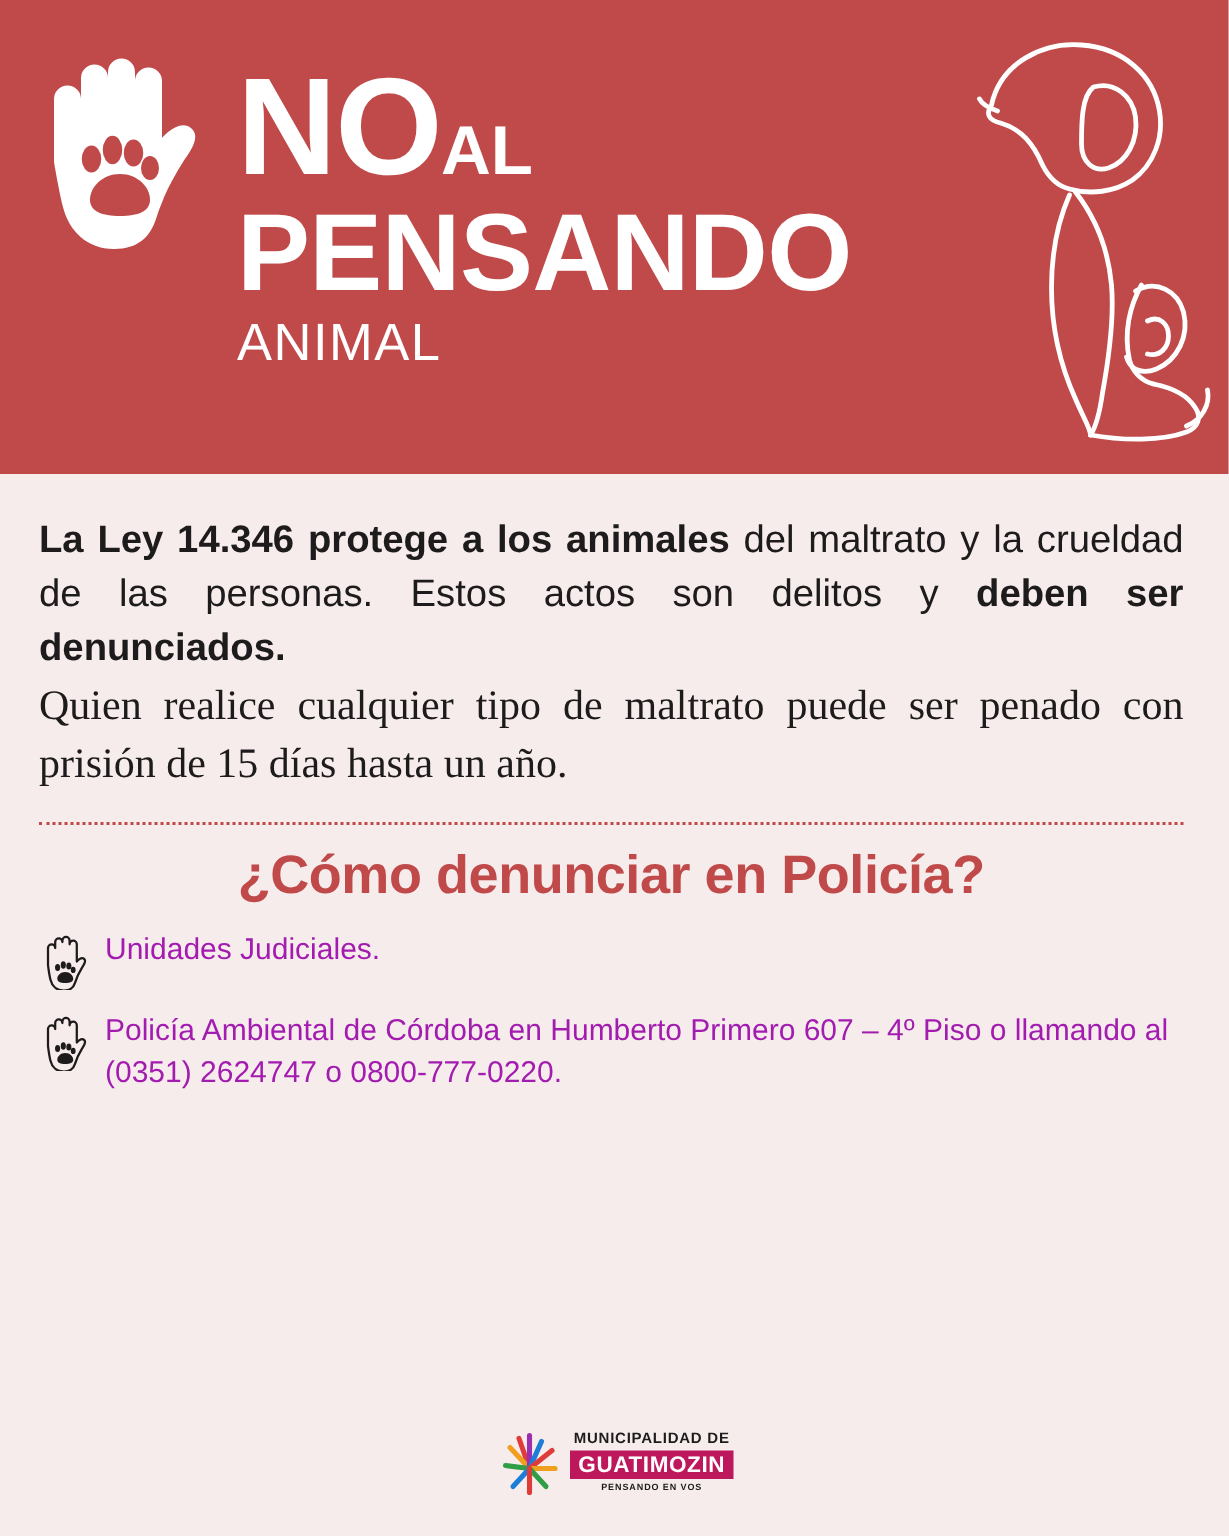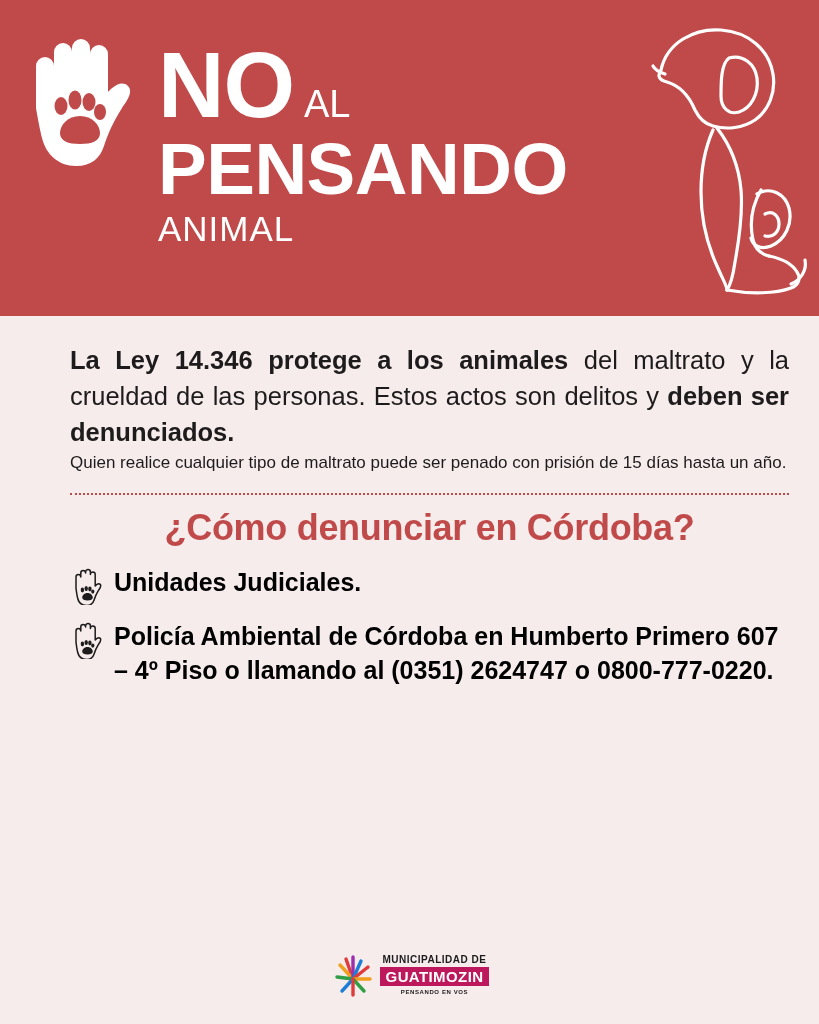--- a/index.html
+++ b/index.html
@@ -52,71 +52,70 @@
   .title-block {
     position: absolute;
     left: 158px;
     top: 42px;
     color: #ffffff;
   }
 
   .line1 {
     display: flex;
     align-items: baseline;
-    gap: 10px;
   }
   .word-no {
     font-size: 92px;
     font-weight: 800;
     letter-spacing: -1px;
     line-height: 0.95;
   }
   .word-al {
-    font-size: 38px;
-    font-weight: 400;
+    font-size: 46px;
+    font-weight: 700;
     letter-spacing: 0px;
     line-height: 1;
   }
   .word-maltrato {
     font-size: 73px;
     font-weight: 800;
     letter-spacing: -0.5px;
     line-height: 1.05;
     margin-top: 2px;
   }
   .word-animal {
     font-size: 35px;
     font-weight: 400;
     letter-spacing: 1px;
     line-height: 1.1;
     margin-top: 2px;
   }
 
   
   .content {
-    padding: 26px 30px 0 46px;
+    padding: 26px 30px 0 26px;
     flex: 1;
-    margin-left: 24px;
   }
 
   .law-paragraph {
     font-size: 25.5px;
     line-height: 1.42;
     text-align: justify;
     color: #1d1b1b;
     margin: 0;
   }
   .law-paragraph b { font-weight: 700; }
 
   .law-paragraph2 {
-    font-size: 17px;
+    font-size: 28px;
     line-height: 1.42;
     text-align: justify;
     color: #1d1b1b;
     margin: 0;
+    font-family: Liberation Serif, serif;
   }
 
   .divider {
     margin: 18px 0 10px 0;
     border: none;
     border-top: 2.5px dotted #c04a4a;
     height: 0;
   }
 
   .section-title {
@@ -147,24 +146,23 @@
     gap: 10px;
     margin-bottom: 14px;
   }
   .bullet-icon {
     flex: none;
     width: 34px;
     height: 38px;
     margin-top: 2px;
   }
   .bullet-text {
-    font-size: 25px;
+    font-size: 20px;
     line-height: 1.38;
-    color: #000000;
-    font-weight: bold;
+    color: #a21caf;
   }
 
   
   .footer {
     flex: none;
     height: 86px;
     display: flex;
     align-items: center;
     justify-content: center;
     gap: 4px;
@@ -262,21 +260,21 @@
   </div>
 
   <div class="content">
 
     <p class="law-paragraph"><b>La Ley 14.346 protege a los animales</b><span> del maltrato y la crueldad de las personas. Estos actos son delitos y </span><b>deben ser denunciados.</b></p>
 
     <p class="law-paragraph2">Quien realice cualquier tipo de maltrato puede ser penado con prisión de 15 días hasta un año.</p>
 
     <hr class="divider">
 
-    <h2 class="section-title">¿Cómo denunciar en Córdoba?</h2>
+    <h2 class="section-title">¿Cómo denunciar en Policía?</h2>
 
 
     <ul class="bullets">
       <li class="bullet">
         <span class="bullet-icon">
           <svg viewBox="0 0 34 38" width="34" height="38" aria-hidden="true">
             <g fill="none" stroke="#1d1b1b" stroke-width="1.5" stroke-linejoin="round" stroke-linecap="round">
               <path d="M6,20 L6,10 a2.4,2.4 0 0 1 4.8,0 L10.8,6 a2.4,2.4 0 0 1 4.8,0 L15.6,5 a2.4,2.4 0 0 1 4.8,0 L20.4,7.5 a2.4,2.4 0 0 1 4.8,0 L25.2,19
                        c0,0 3,-3.6 5,-1.6 c1.6,1.6 -0.5,4.2 -1.6,5.8 c-2.6,4.2 -3.6,6.8 -4.6,10 c-1,3.2 -3.2,5.2 -7.4,5.2
                        c-4.8,0 -8,-3.2 -9,-7.4 c-0.8,-3.2 -1.6,-9.6 -1.6,-9.6 z"></path>

